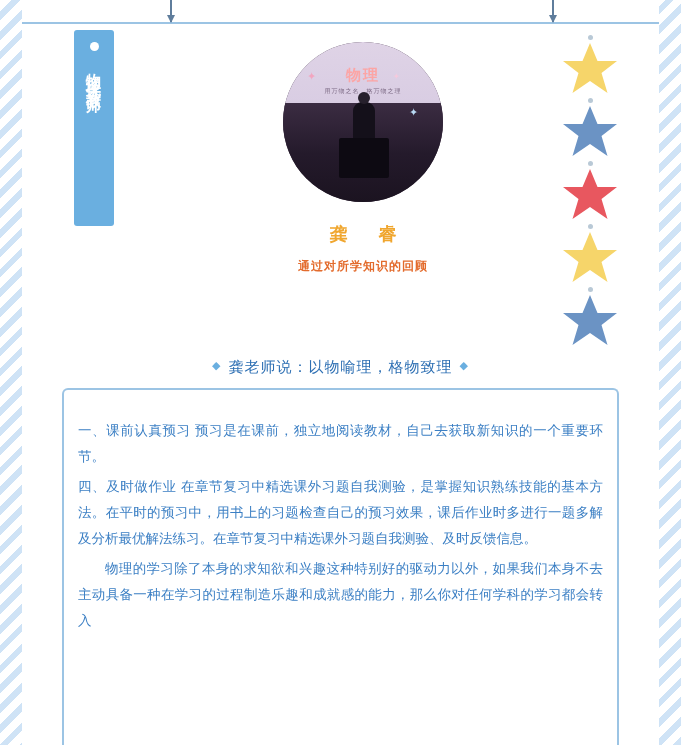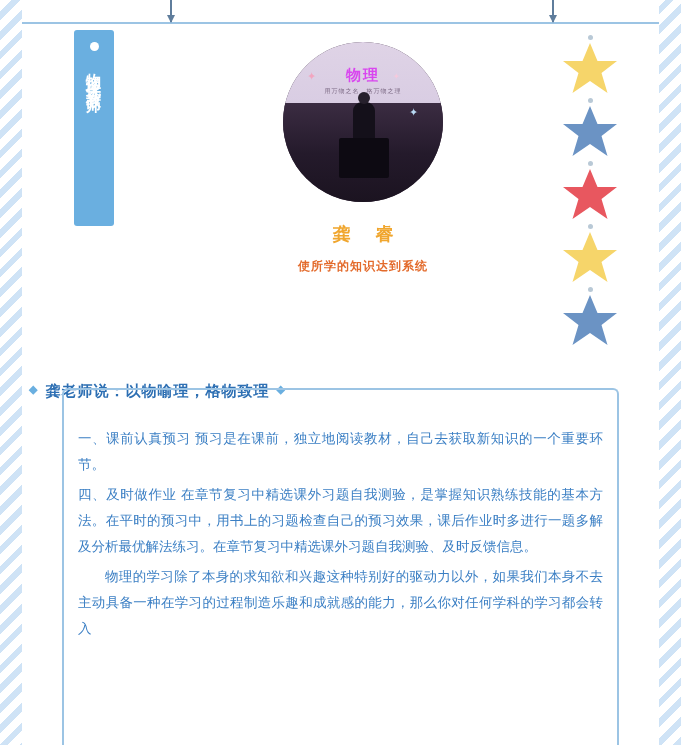--- a/index.html
+++ b/index.html
@@ -117,21 +117,21 @@
         #dfd3e6 0%, #d9cde3 38%,
         #3b2c42 38%, #241a2b 70%,
         #1b1320 100%);
   }
   .photo .screen-title {
     position: absolute;
     top: 24px;
     left: 0;
     right: 0;
     text-align: center;
-    color: #d946ef;
+    color: #fca5a5;
     font-size: 15px;
     font-weight: bold;
     letter-spacing: 2px;
   }
   .photo .screen-sub {
     position: absolute;
     top: 45px;
     left: 0;
     right: 0;
     text-align: center;
@@ -181,20 +181,21 @@
     position: absolute;
     left: 261px;
     top: 222px;
     width: 160px;
     text-align: center;
     color: #f0a62e;
     font-size: 18px;
     font-weight: bold;
     letter-spacing: 10px;
     text-indent: 10px;
+    font-family: Liberation Mono, monospace;
   }
   .role {
     position: absolute;
     left: 141px;
     top: 258px;
     width: 400px;
     text-align: center;
     color: #e36b2c;
     font-size: 12px;
     font-weight: bold;
@@ -217,46 +218,46 @@
     border-radius: 50%;
     background: #b9c9d6;
     margin: 1px 0;
   }
 
   
   .quote {
     position: absolute;
     left: 0;
     right: 0;
-    top: 382px;
-    text-align: left;
+    top: 358px;
+    text-align: center;
     color: #2d6fb3;
     font-size: 15px;
-    font-weight: bold;
+    font-weight: normal;
     letter-spacing: 1px;
   }
   .quote .deco {
     color: #6aafe0;
     font-size: 11px;
     vertical-align: 3px;
     padding: 0 7px;
   }
 
   
   .body-box {
     position: absolute;
     left: 40px;
     right: 40px;
     top: 388px;
     bottom: 0;
     border: 2px solid #9cc4e4;
     border-bottom: none;
     border-radius: 6px 6px 0 0;
     box-sizing: border-box;
-    padding: 36px 14px 0 14px;
+    padding: 28px 14px 0 14px;
     overflow: hidden;
   }
   .body-box p {
     margin: 0 0 4px 0;
     color: #3b7fc4;
     font-size: 13.5px;
     line-height: 26px;
     text-align: justify;
   }
   .body-box p.indent { text-indent: 2em; }
@@ -283,21 +284,21 @@
       <div class="screen-title">物理</div>
       <div class="screen-sub">用万物之名，格万物之理</div>
       <div class="sparkle sp1">✦</div>
       <div class="sparkle sp3">✦</div>
       <div class="sparkle sp2">✦</div>
       <div class="person"></div>
       <div class="podium"></div>
     </div>
 
     <div class="name">龚  睿</div>
-    <div class="role">使所学的知识达到系统</div>
+    <div class="role">通过对所学知识的回顾</div>
 
     <div class="stars">
       <div class="sdot"></div>
       <svg width="58" height="56" viewBox="0 0 58 56">
         <polygon points="29,2 36.5,20 56,20 40.5,32 46.5,52 29,40 11.5,52 17.5,32 2,20 21.5,20" fill="#f6d56a"></polygon>
       </svg>
       <div class="sdot"></div>
       <svg width="58" height="56" viewBox="0 0 58 56">
         <polygon points="29,2 36.5,20 56,20 40.5,32 46.5,52 29,40 11.5,52 17.5,32 2,20 21.5,20" fill="#6b93c4"></polygon>
       </svg>

